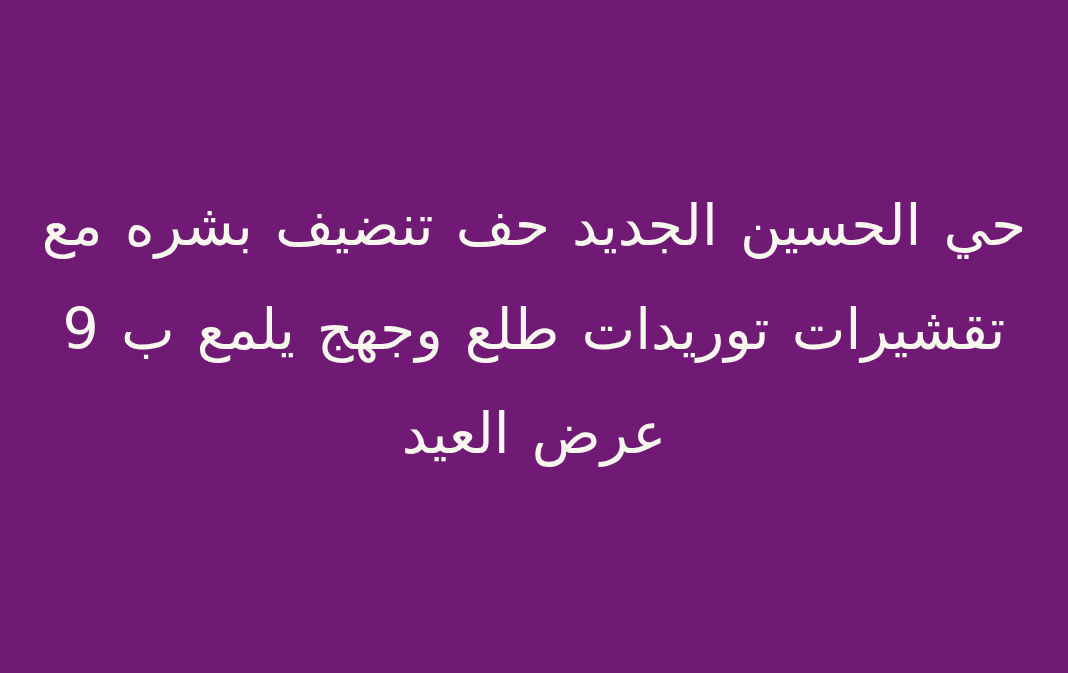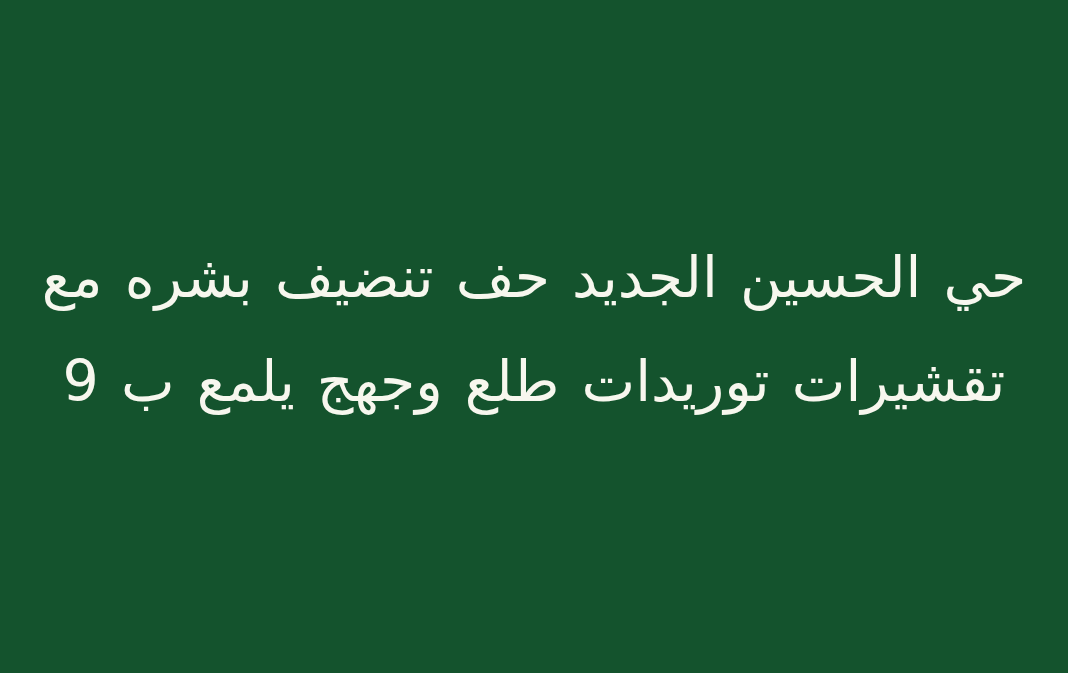--- a/index.html
+++ b/index.html
@@ -50,24 +50,25 @@
     white-space: nowrap;
   }
 
   .promo-line.line-1 { font-size: 57px; }
   .promo-line.line-2 { font-size: 57px; }
   .promo-line.line-3 { font-size: 57px; }
 </style>
 </head>
 <body>
 
-<div id="banner" dir="rtl" style="background: #14532d;">
+<div id="banner" dir="rtl" style="background: #701a75;">
 
   <div id="text-block" style="color: rgb(247, 247, 238); direction: rtl;">
 
     <span class="promo-line line-1">حي الحسين الجديد حف تنضيف بشره مع</span>
 
     <span class="promo-line line-2">تقشيرات توريدات طلع وجهج يلمع ب 9</span>
 
+    <span class="promo-line line-3">عرض العيد</span>
 
   </div>
 
 </div>
 
 </body></html>

